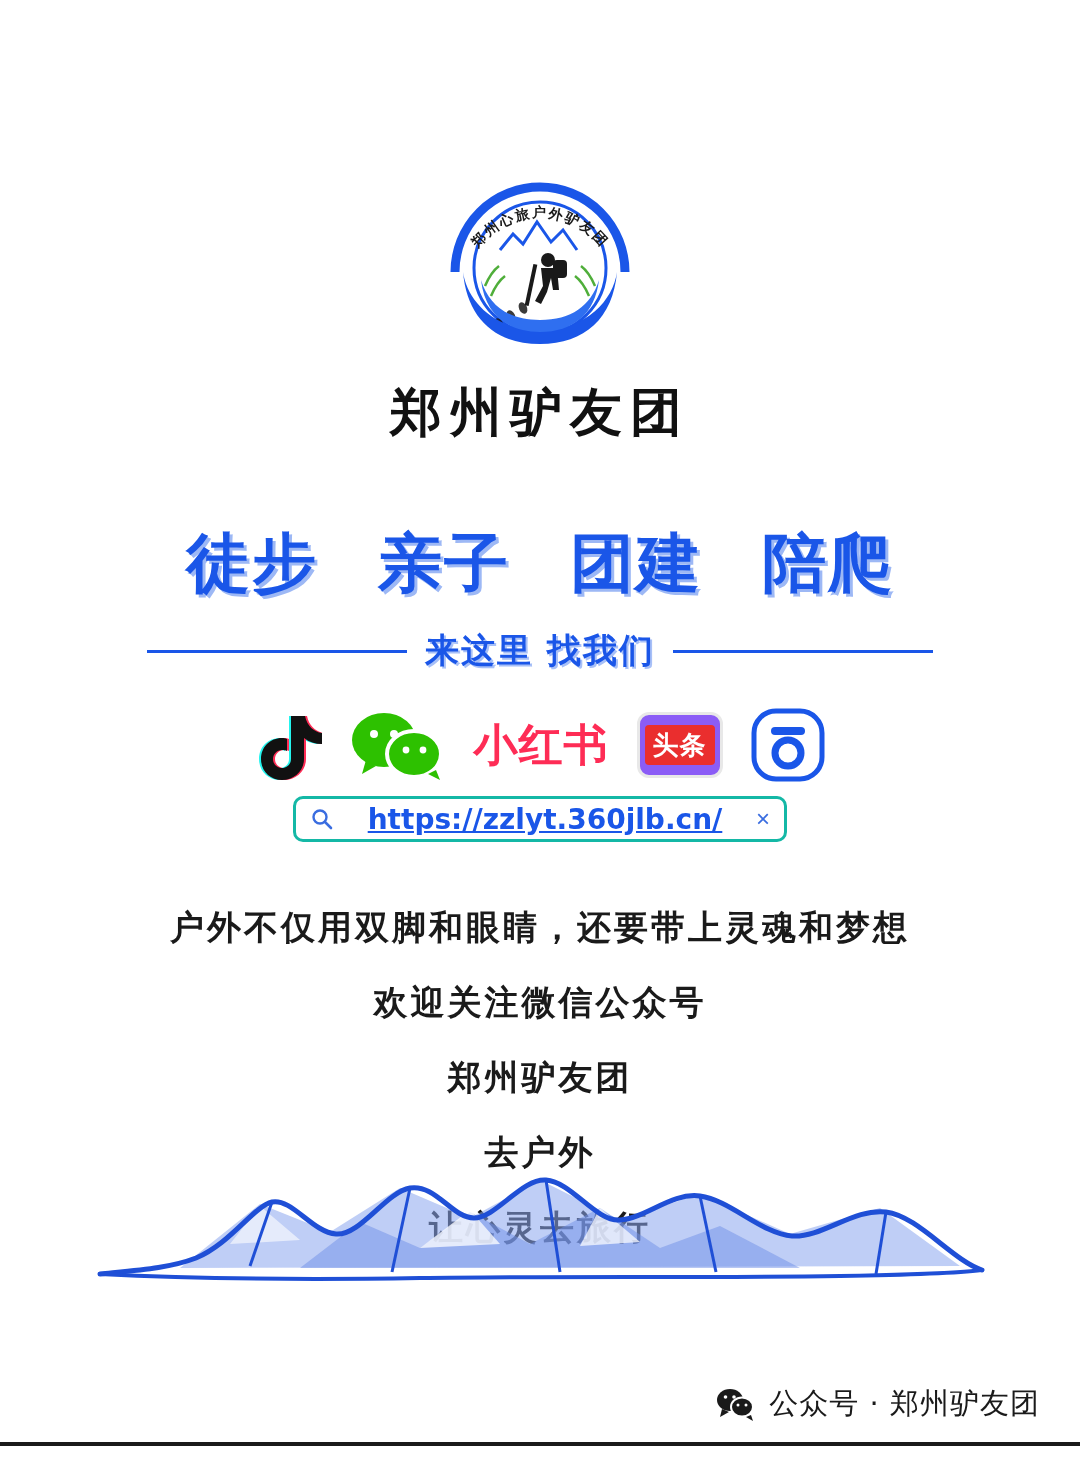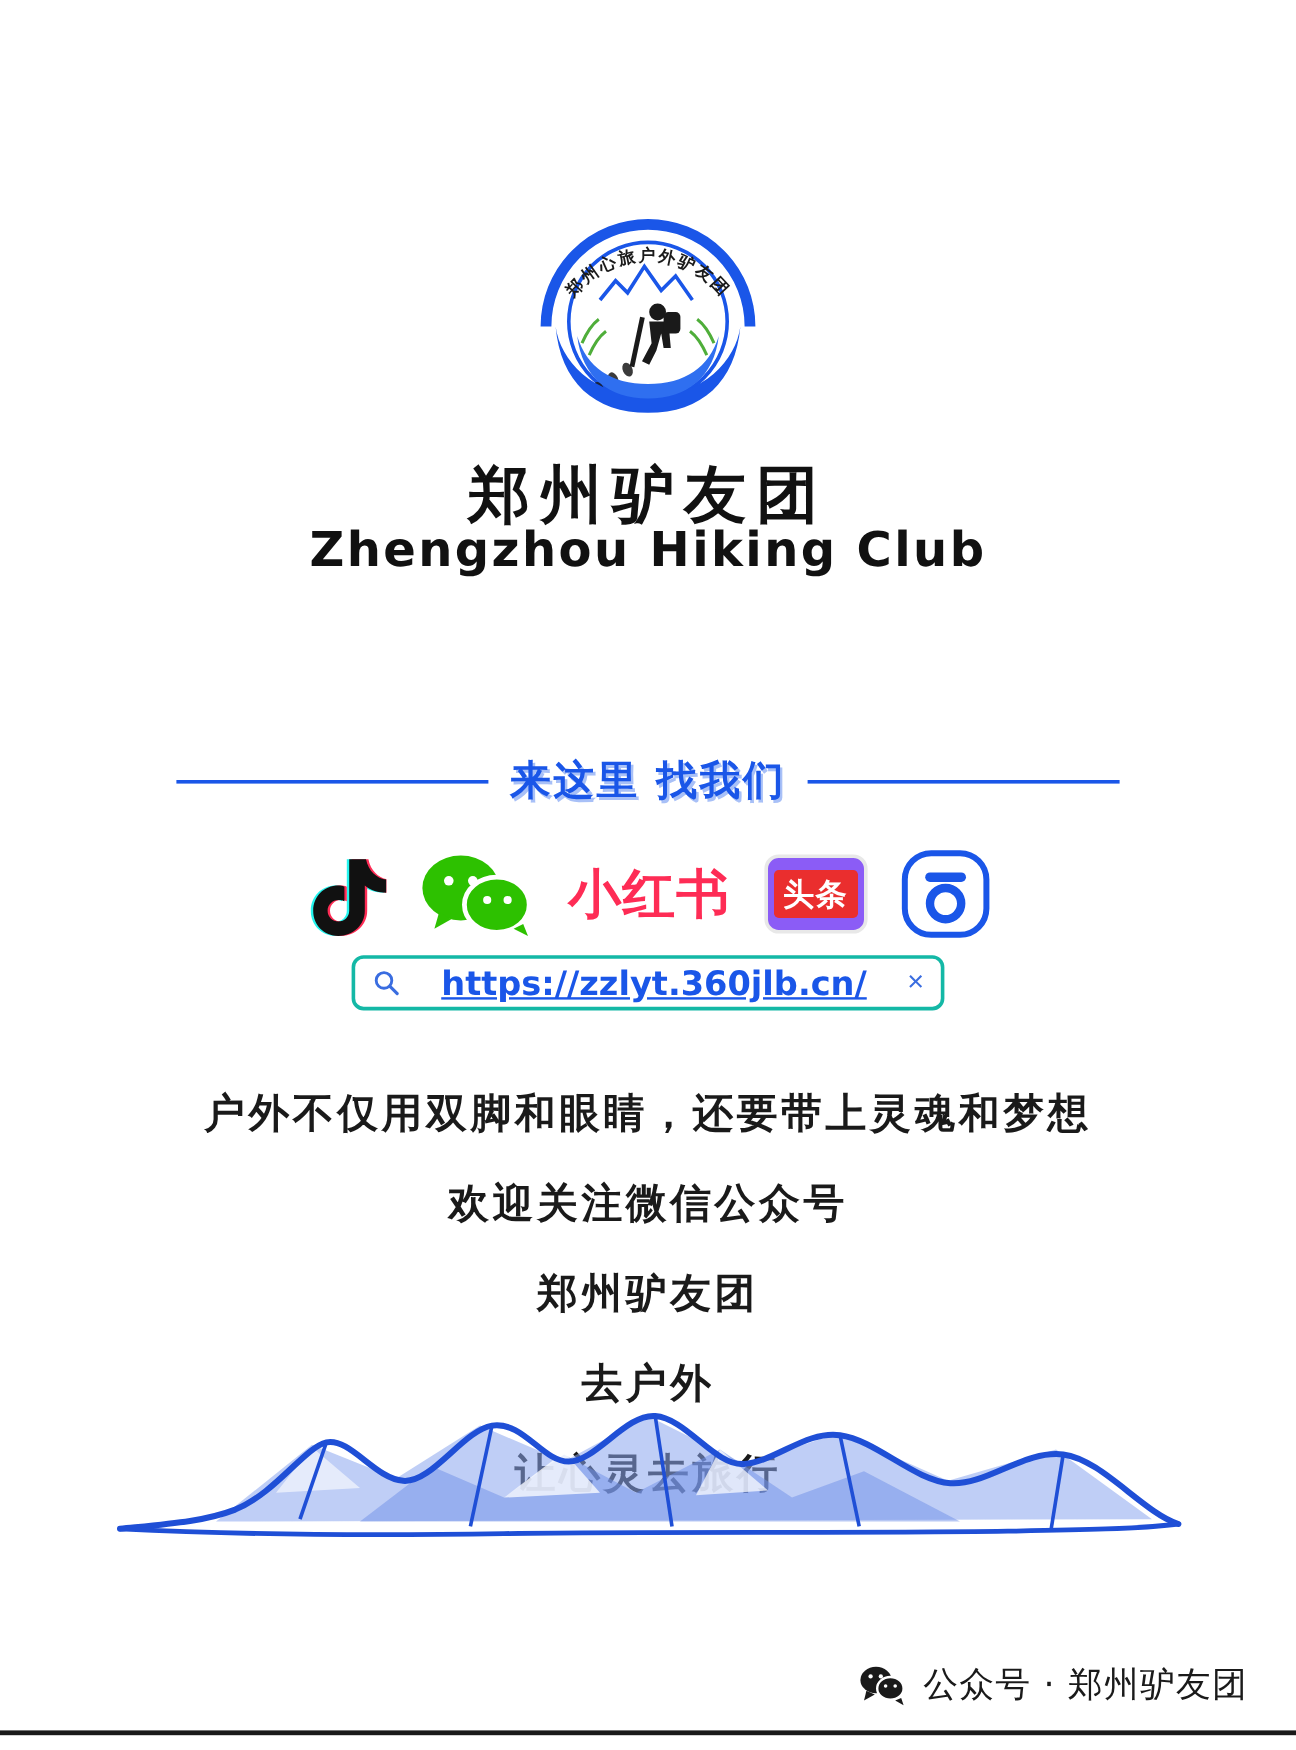--- a/index.html
+++ b/index.html
@@ -273,22 +273,27 @@
         <path d="M 150,118 q -6,-14 -14,-20"></path>
         <path d="M 144,128 q -6,-14 -14,-20"></path>
       </g>
 
       <path d="M 18,104 C 22,150 50,176 95,176 C 140,176 168,150 172,104 C 168,132 142,162 95,162 C 48,162 22,132 18,104 Z" fill="#1a56e8"></path>
       <path d="M 36,112 C 40,146 62,164 95,164 C 128,164 150,146 154,112 C 146,138 126,152 95,152 C 64,152 44,138 36,112 Z" fill="#2f6ff0"></path>
     </svg>
   </div>
 
   <div class="club-cn">郑州驴友团</div>
-  <div class="club-en">Zhengzhou Hiking Club</div>
-
+
+  <div class="keywords">
+    <span>徒步</span>
+    <span>亲子</span>
+    <span>团建</span>
+    <span>陪爬</span>
+  </div>
 
   <div class="divider-row">
     <div class="divider-line"></div>
     <div class="divider-text">来这里 找我们</div>
     <div class="divider-line"></div>
   </div>
 
   <div class="social-row">
 
     <div class="social-item">

